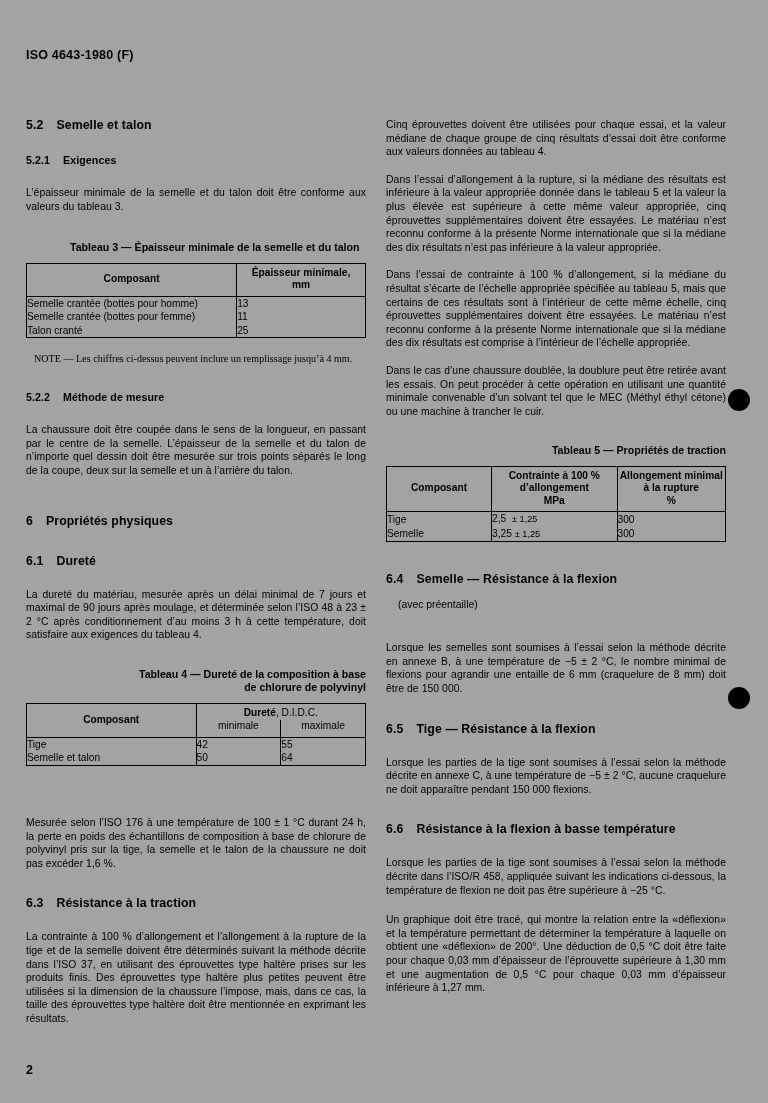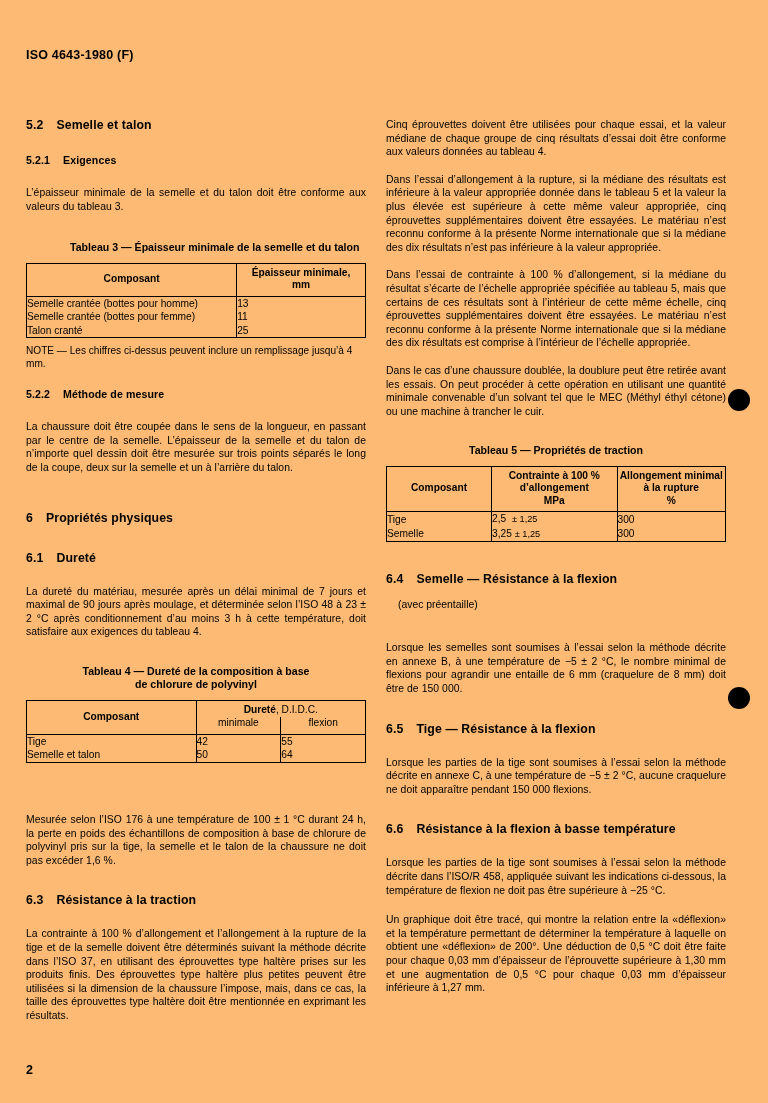--- a/index.html
+++ b/index.html
@@ -11,21 +11,21 @@
     width: 768px;
     height: 1103px;
     position: relative;
     font-family: "Liberation Sans", sans-serif;
     color: #000000;
     overflow: hidden;
   }
   .page {
     position: absolute;
     inset: 0;
-    background: #fdba74;
+    background: #a3a3a3;
   }
   .header {
     position: absolute;
     left: 26px;
     top: 48px;
     font-size: 12.5px;
     font-weight: bold;
     letter-spacing: 0.2px;
   }
   .cols {
@@ -80,21 +80,21 @@
   .sp-20 { height: 20px; }
   .sp-22 { height: 22px; }
   .sp-26 { height: 26px; }
   .sp-28 { height: 28px; }
   .sp-30 { height: 30px; }
   .sp-36 { height: 36px; }
 
   .tbl-caption {
     font-size: 10.6px;
     font-weight: bold;
-    text-align: center;
+    text-align: right;
     line-height: 13.5px;
     margin: 0;
   }
   table.iso {
     border-collapse: collapse;
     width: 100%;
     font-size: 10.2px;
     border: 1.4px solid #000;
     table-layout: fixed;
   }
@@ -118,22 +118,23 @@
     line-height: 13.5px;
   }
   td.val {
     text-align: left;
     padding: 2px 2px 2px 2px;
     line-height: 13.5px;
   }
   .note {
     font-size: 10.1px;
     line-height: 13px;
-    margin: 0;
+    margin: 8px;
     text-align: left;
+    font-family: Liberation Serif, serif;
   }
   .pm-small { font-size: 9.2px; }
 
   .pagenum {
     position: absolute;
     left: 26px;
     top: 1063px;
     font-size: 12.5px;
     font-weight: bold;
   }
@@ -256,21 +257,21 @@
           </colgroup>
         <tbody>
           <tr>
             <th rowspan="2" class="hline">Composant</th>
             <th colspan="2" class="vline" style="padding-bottom:1px;">
               <span style="font-weight:bold;">Dureté</span><span style="font-weight:normal;">, D.I.D.C.</span>
             </th>
           </tr>
           <tr>
             <th class="hline vline" style="font-weight:normal;padding-top:0;">minimale</th>
-            <th class="hline vline-thin" style="font-weight:normal;padding-top:0;">flexion</th>
+            <th class="hline vline-thin" style="font-weight:normal;padding-top:0;">maximale</th>
           </tr>
           <tr>
             <td class="lbl">Tige</td>
             <td class="val vline">42</td>
             <td class="val vline-thin">55</td>
           </tr>
           <tr>
             <td class="lbl">Semelle et talon</td>
             <td class="val vline">50</td>
             <td class="val vline-thin">64</td>

